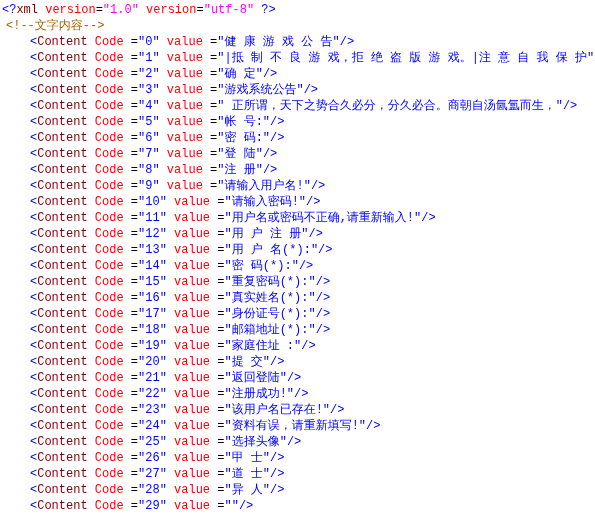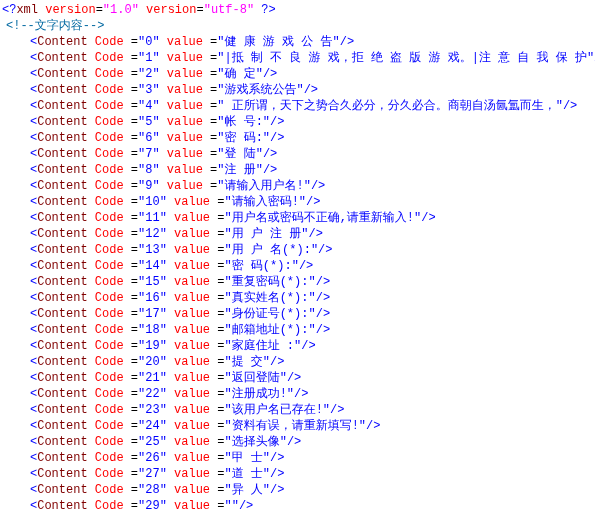--- a/index.html
+++ b/index.html
@@ -22,21 +22,21 @@
     text-align: center;
     line-height: 8px;
     font-size: 9px;
     color: #555;
     margin-right: 2px;
     vertical-align: 1px;
     background: #fff;
   }
   .pi   { color: #0000ff; }
   .piq  { color: #ff00ff; }
-  .cmt  { color: #0369a1; }
+  .cmt  { color: #a16207; }
   .tag  { color: #800000; }
   .ang  { color: #0000ff; }
   .attr { color: #ff0000; }
   .val  { color: #0000ff; }
   .op   { color: #000; }
   .ind  { display:inline-block; }
 </style>
 </head>
 <body>
 

